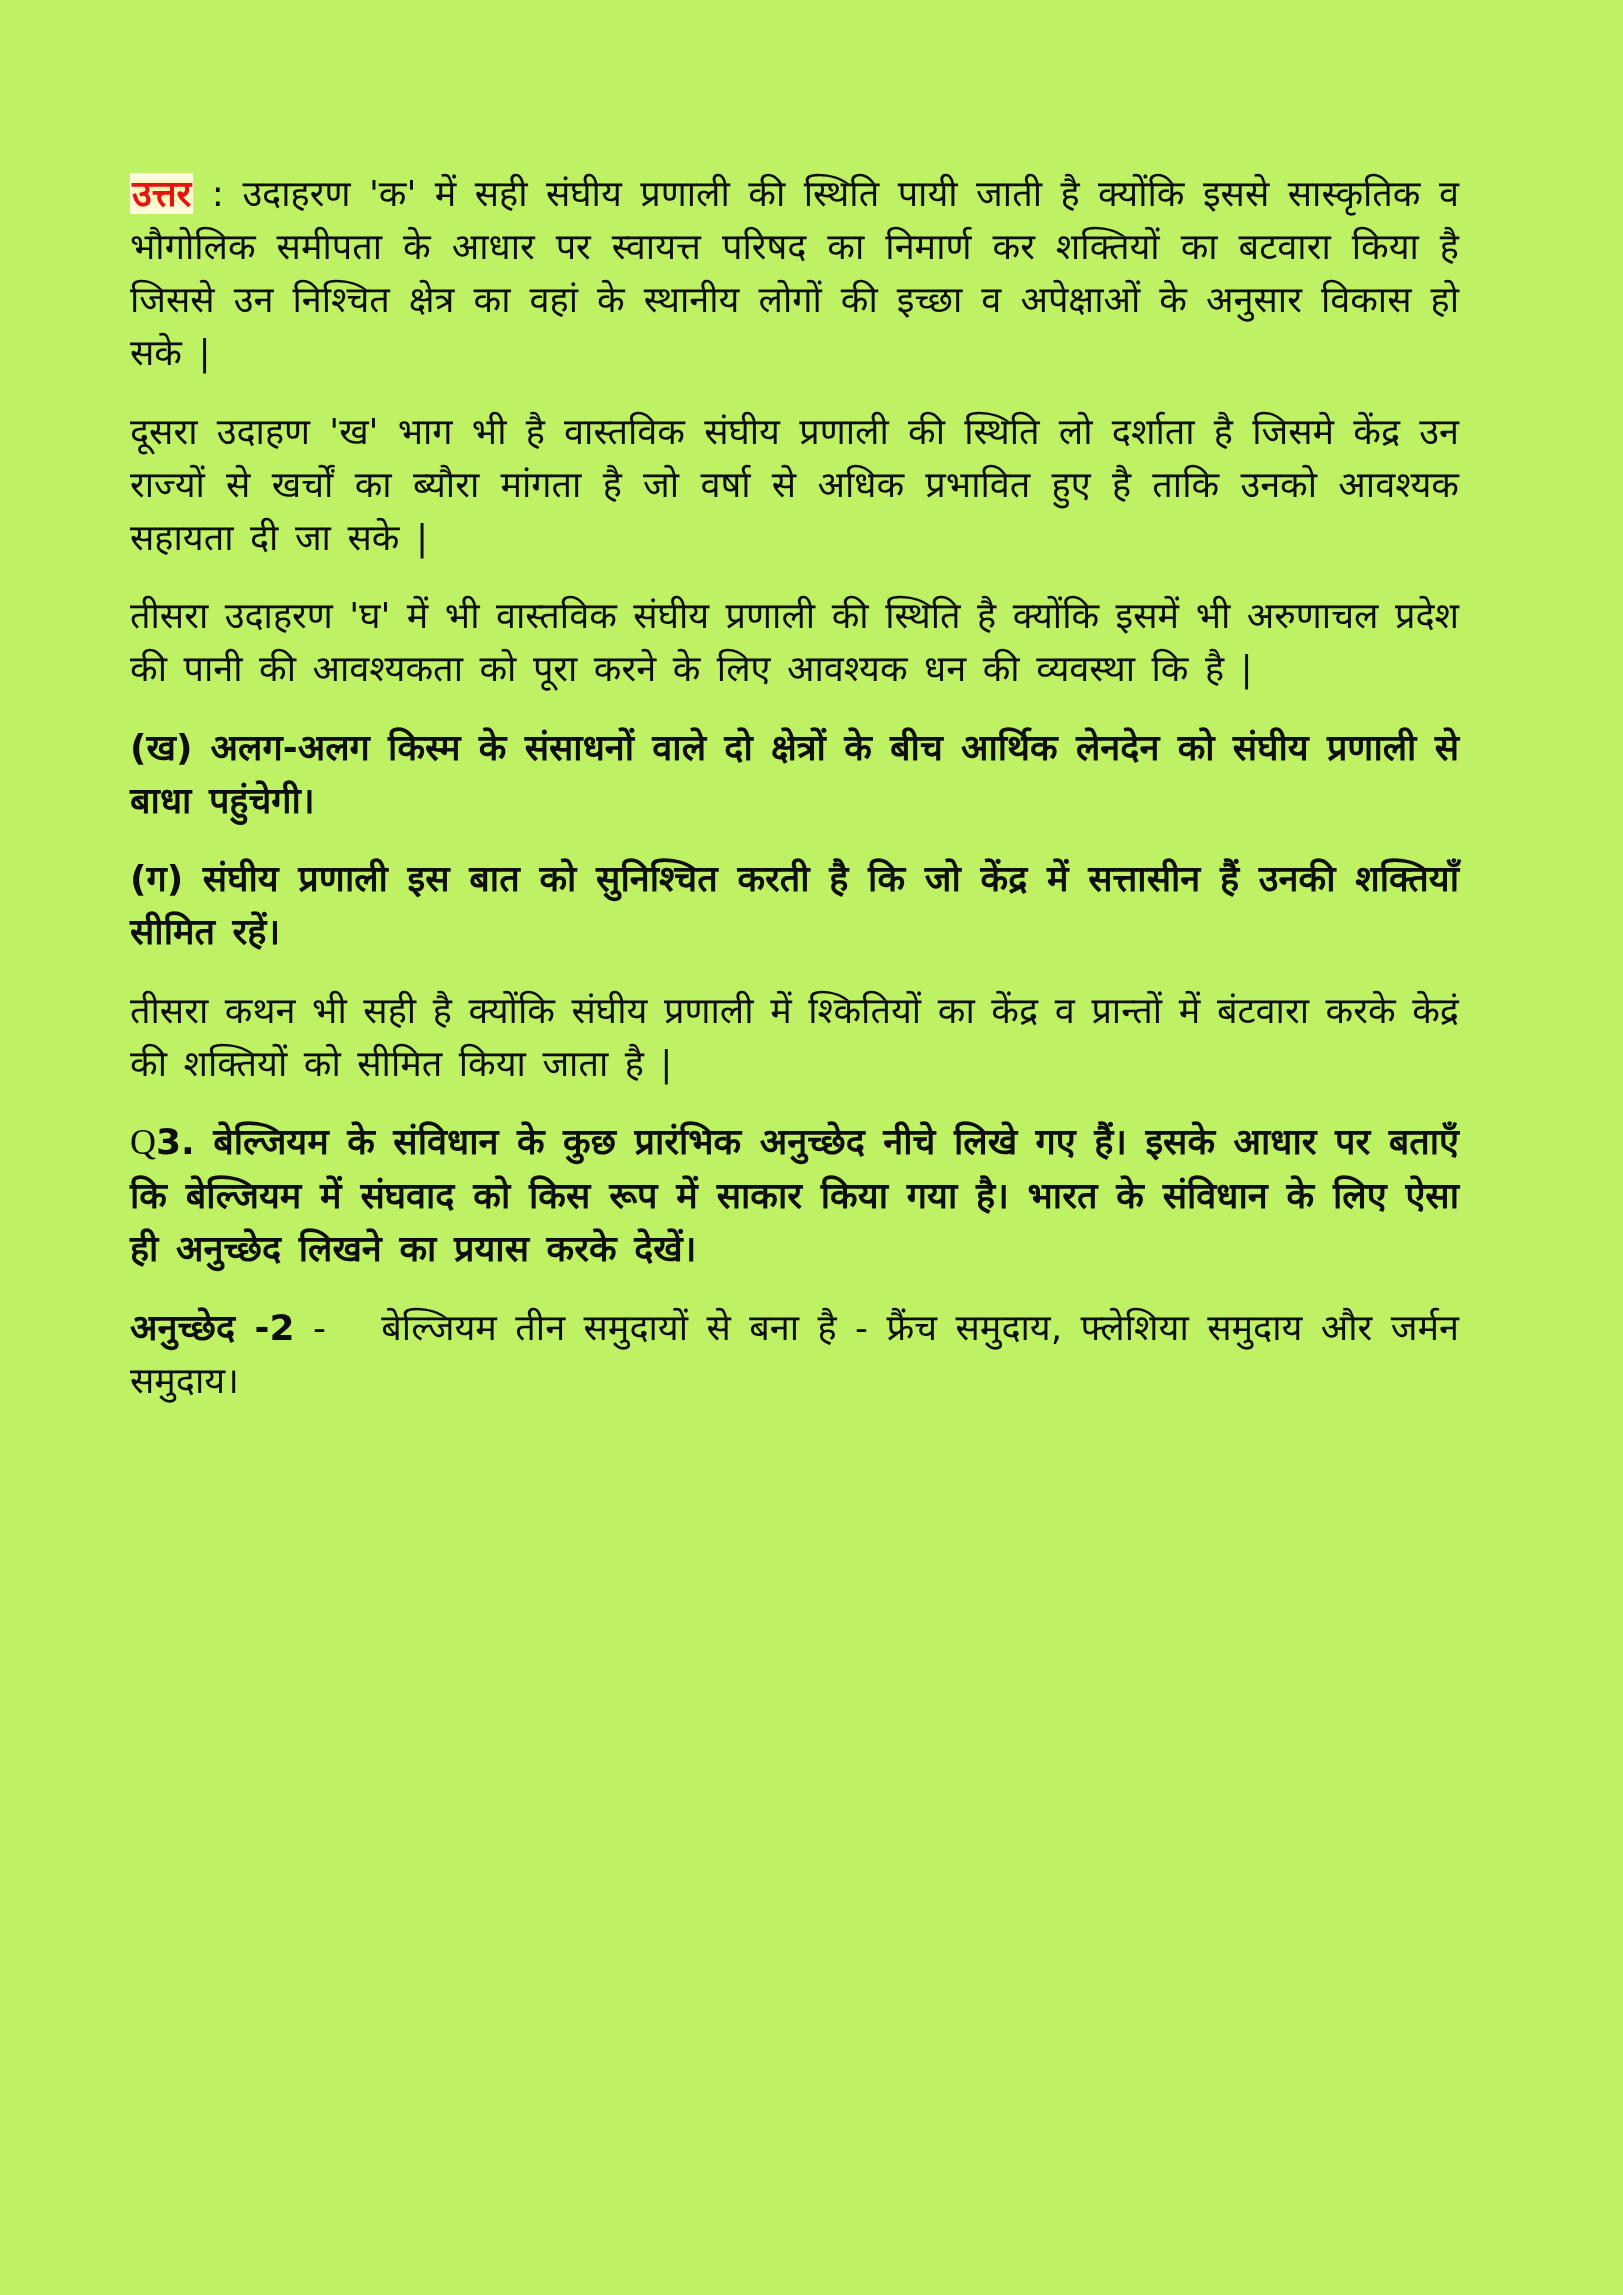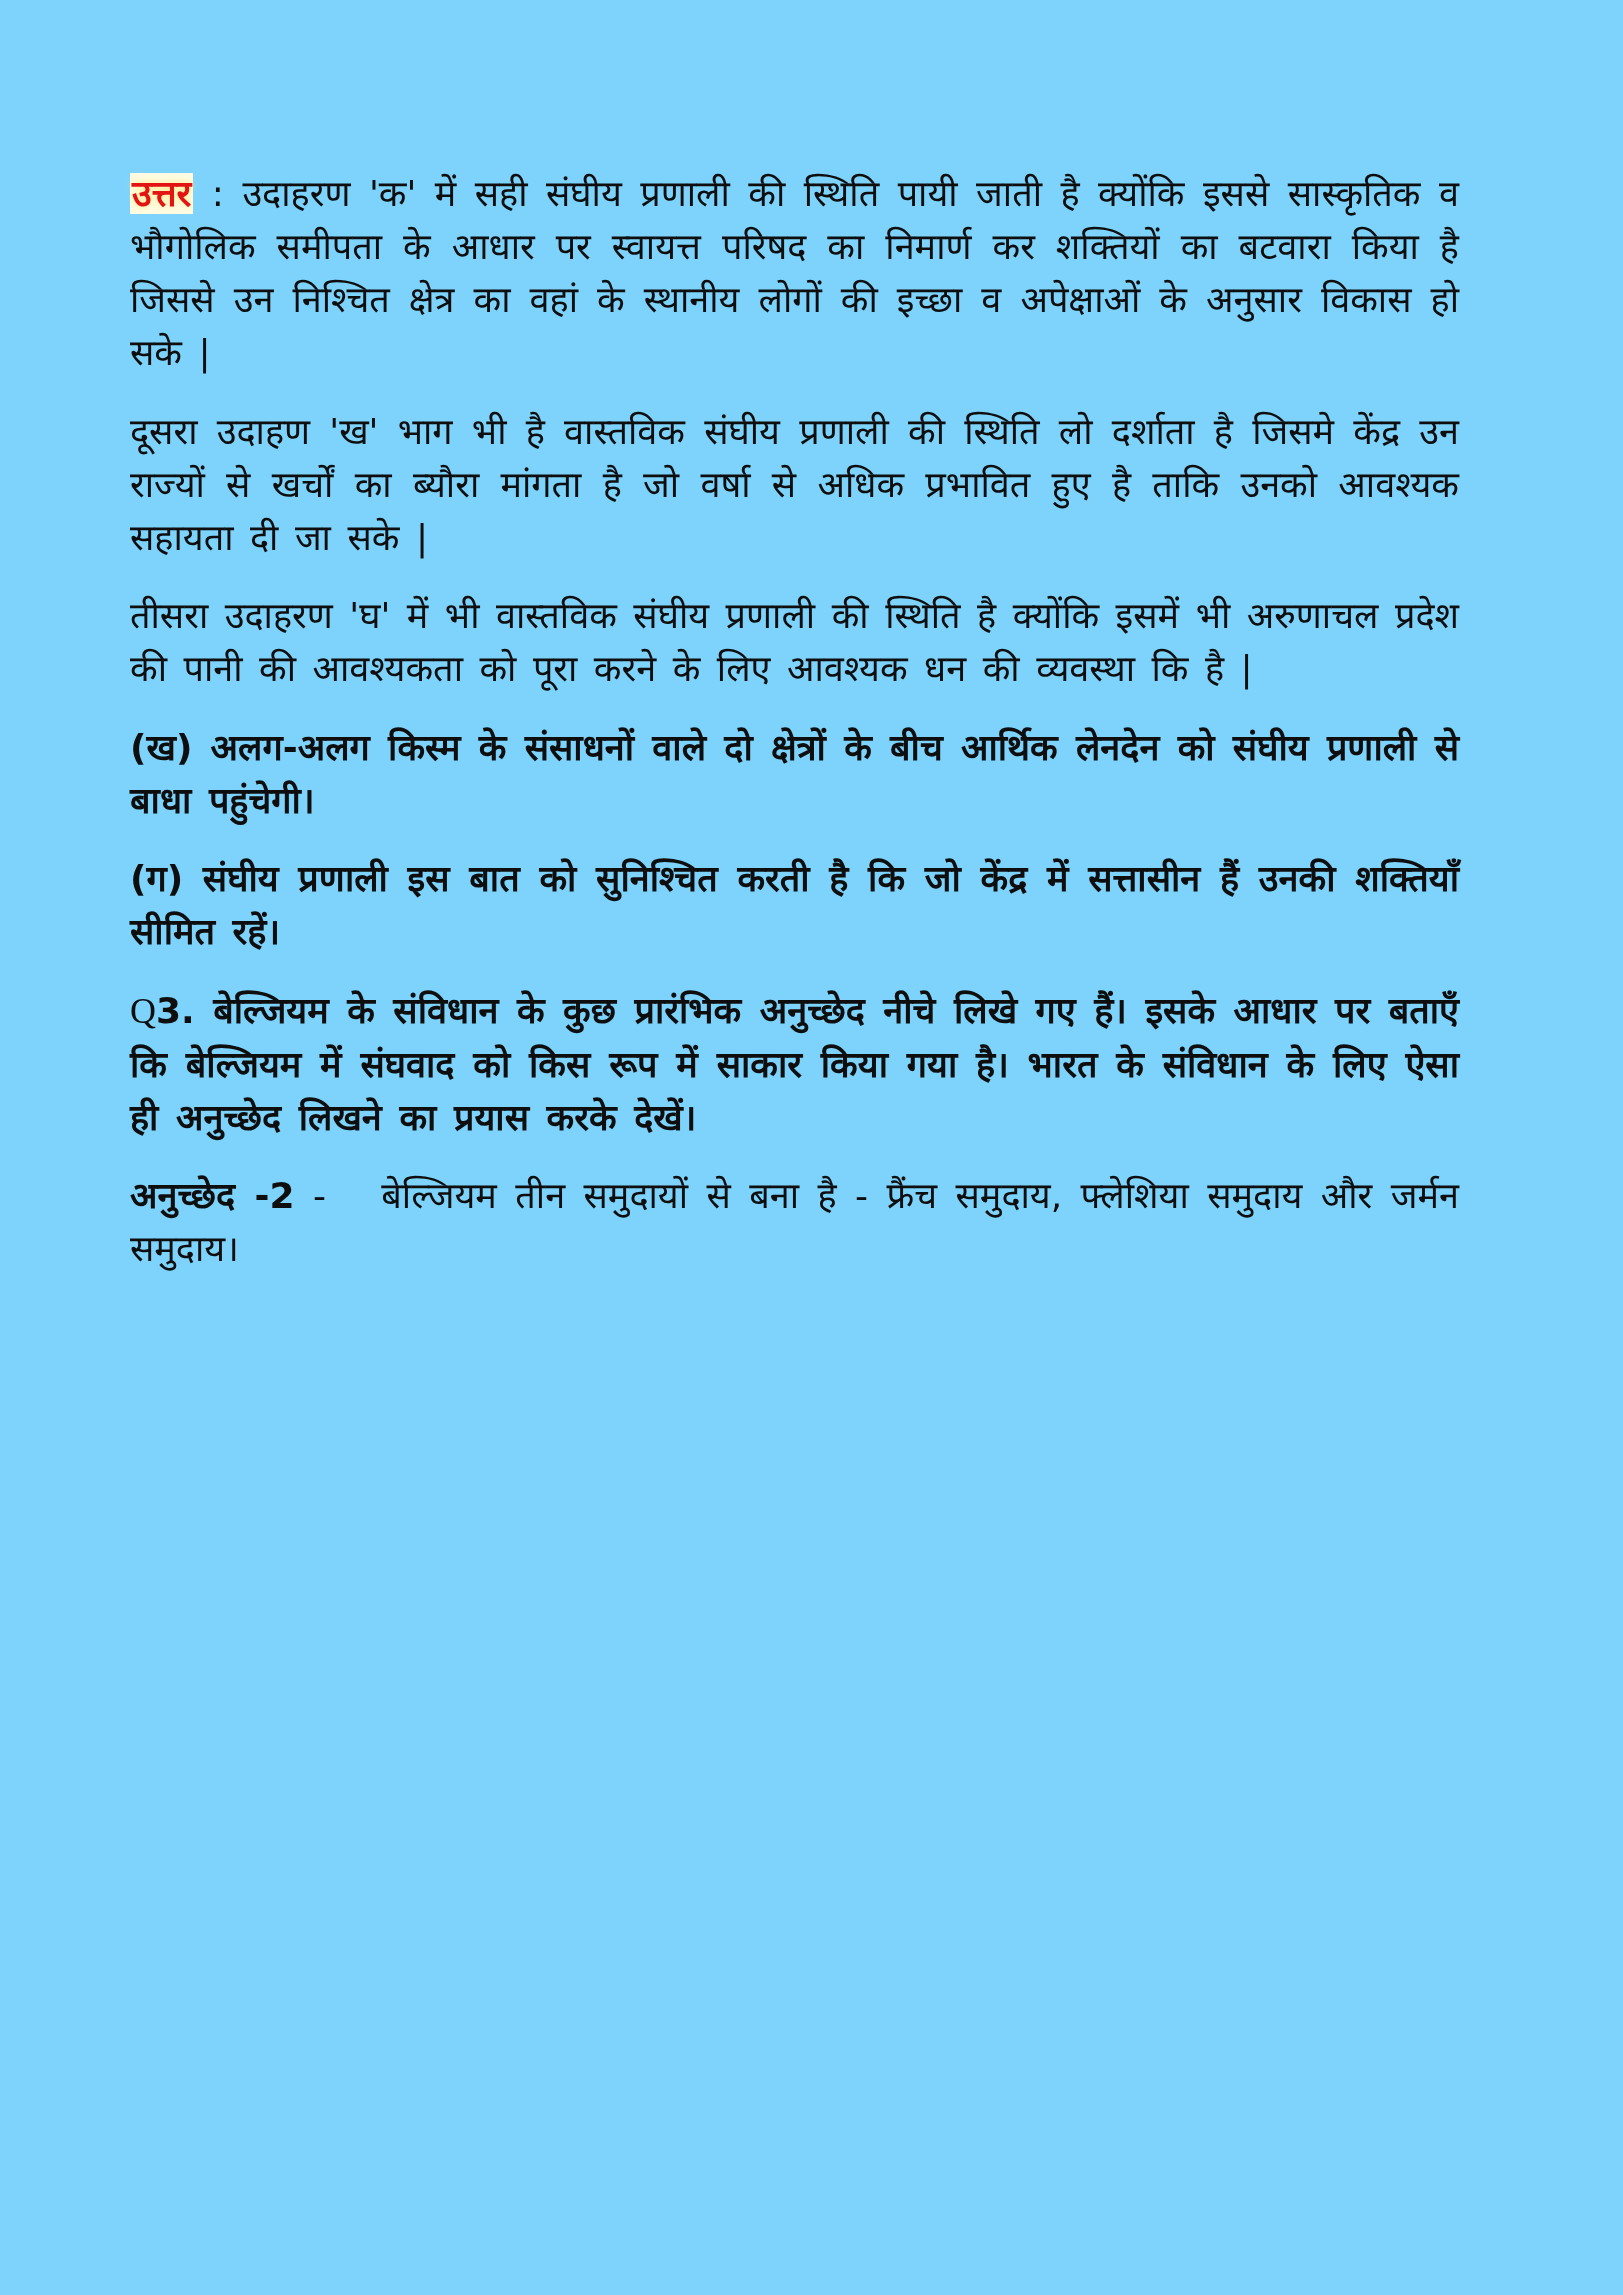--- a/index.html
+++ b/index.html
@@ -7,21 +7,21 @@
   body {
     width: 1623px;
     height: 2296px;
     font-family: "DejaVu Sans", sans-serif;
     overflow: hidden;
   }
   .page {
     position: relative;
     width: 1623px;
     height: 2296px;
-    background: #7dd3fc;
+    background: #bef264;
     color: #0e0e0e;
   }
   .content {
     position: absolute;
     left: 130px;
     top: 167px;
     width: 1329px;
   }
   p.block {
     font-size: 36px;
@@ -69,20 +69,23 @@
 
     <p class="block bold">
       <span>(ख) अलग-अलग किस्म के संसाधनों वाले दो क्षेत्रों के बीच आर्थिक लेनदेन को संघीय प्रणाली से बाधा पहुंचेगी।</span>
     </p>
 
     <p class="block bold">
       <span>(ग) संघीय प्रणाली इस बात को सुनिश्चित करती है कि जो केंद्र में सत्तासीन हैं उनकी शक्तियाँ सीमित रहें।</span>
     </p>
 
 
+    <p class="block">
+      <span>तीसरा कथन भी सही है क्योंकि संघीय प्रणाली में श्कितियों का केंद्र व प्रान्तों में बंटवारा करके केद्रं की शक्तियों को सीमित किया जाता है |</span>
+    </p>
 
     <p class="block bold">
       <span class="q-serif">Q</span><span class="q-num">3. </span><span>बेल्जियम के संविधान के कुछ प्रारंभिक अनुच्छेद नीचे लिखे गए हैं। इसके आधार  पर बताएँ कि बेल्जियम में संघवाद को किस रूप में साकार किया गया है। भारत के संविधान के लिए ऐसा ही अनुच्छेद लिखने का प्रयास करके  देखें।</span>
     </p>
 
 
 
     <p class="block">
       <span class="bold">अनुच्छेद -2</span><span class="sep"> -   </span><span>बेल्जियम तीन समुदायों से बना है - फ्रैंच समुदाय, फ्लेशिया समुदाय और जर्मन समुदाय।</span>
     </p>

